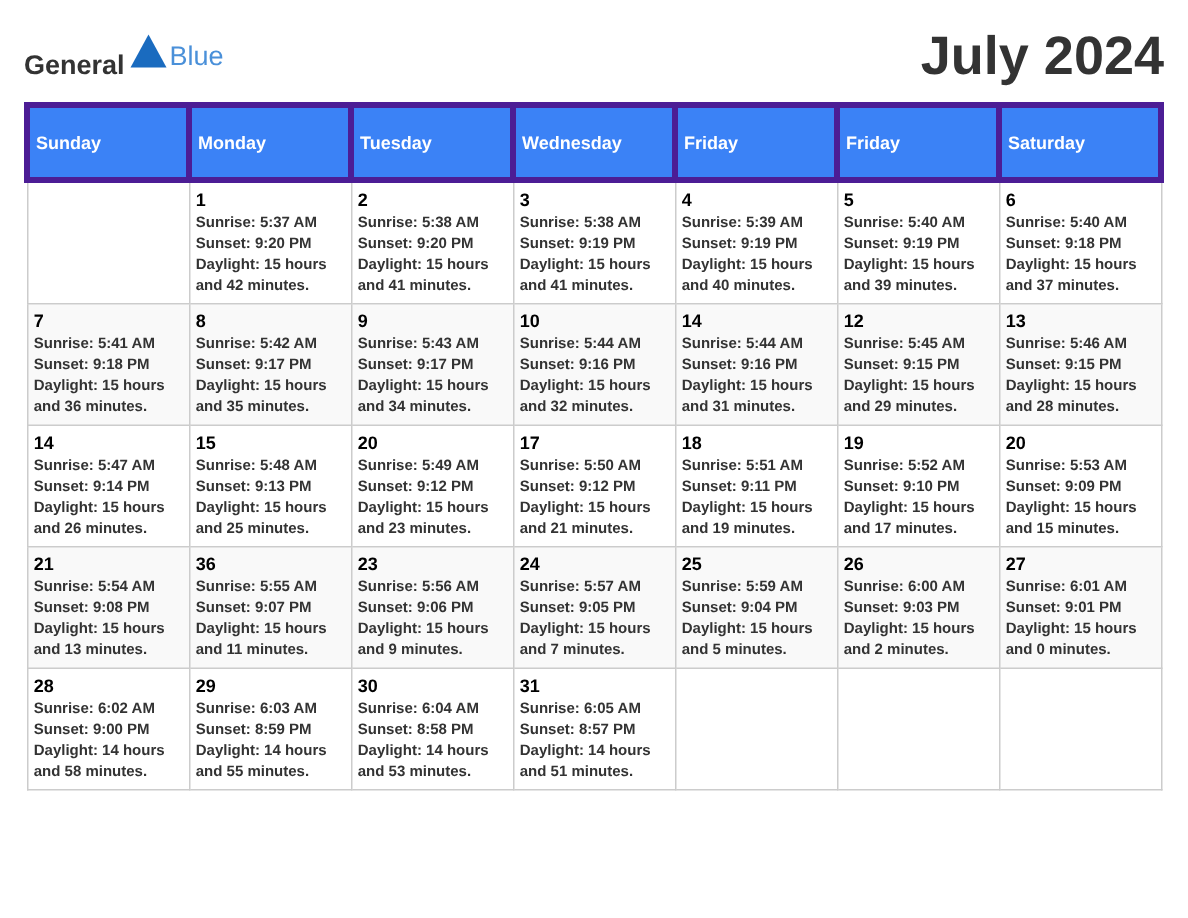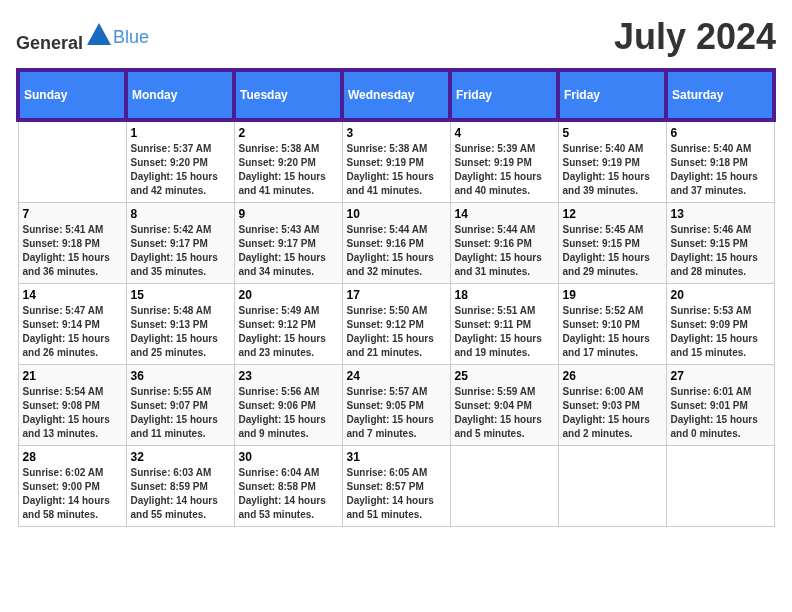--- a/index.html
+++ b/index.html
@@ -235,21 +235,21 @@
           <span class="day-number">27</span>
           <div class="day-info">Sunrise: 6:01 AM<br>Sunset: 9:01 PM<br>Daylight: 15 hours and 0 minutes.</div>
         </td>
       </tr>
       <tr>
         <td>
           <span class="day-number">28</span>
           <div class="day-info">Sunrise: 6:02 AM<br>Sunset: 9:00 PM<br>Daylight: 14 hours and 58 minutes.</div>
         </td>
         <td>
-          <span class="day-number">32</span>
+          <span class="day-number">29</span>
           <div class="day-info">Sunrise: 6:03 AM<br>Sunset: 8:59 PM<br>Daylight: 14 hours and 55 minutes.</div>
         </td>
         <td>
           <span class="day-number">30</span>
           <div class="day-info">Sunrise: 6:04 AM<br>Sunset: 8:58 PM<br>Daylight: 14 hours and 53 minutes.</div>
         </td>
         <td>
           <span class="day-number">31</span>
           <div class="day-info">Sunrise: 6:05 AM<br>Sunset: 8:57 PM<br>Daylight: 14 hours and 51 minutes.</div>
         </td>

